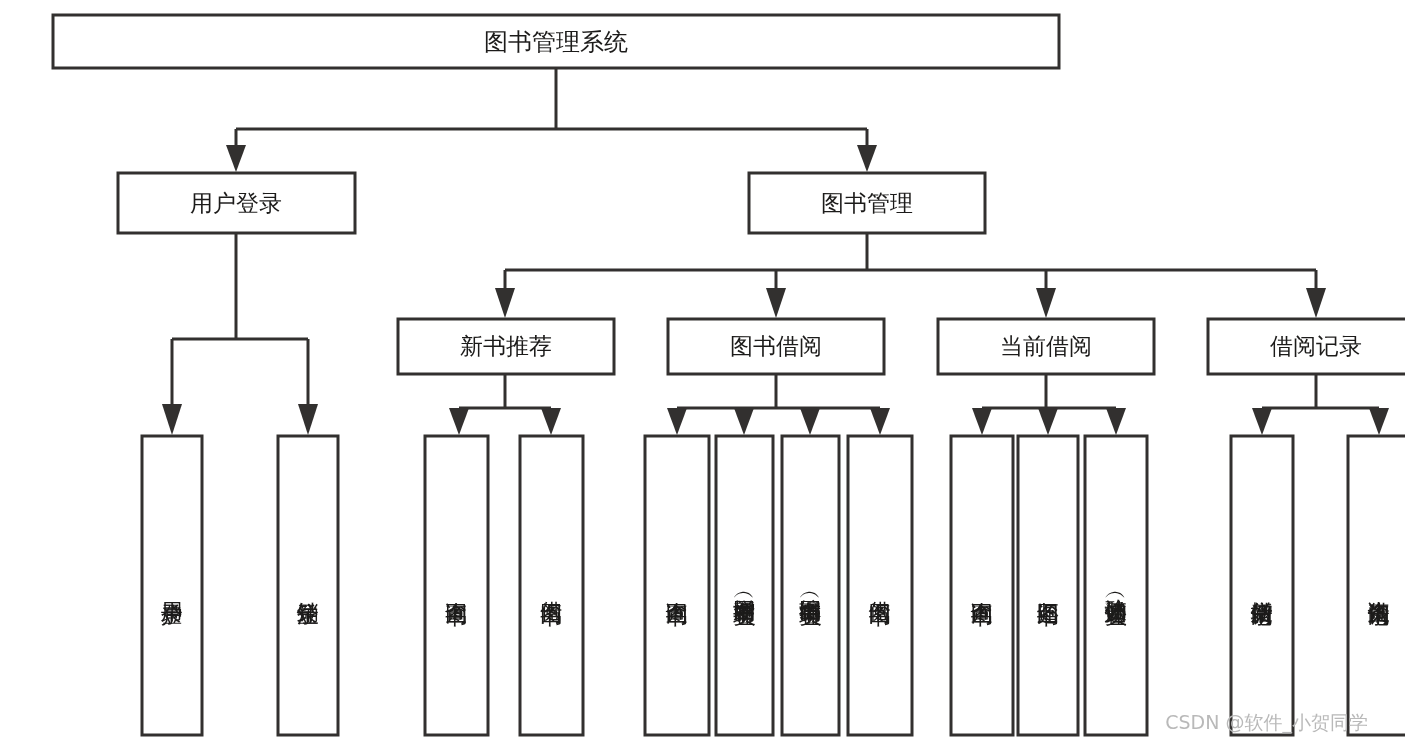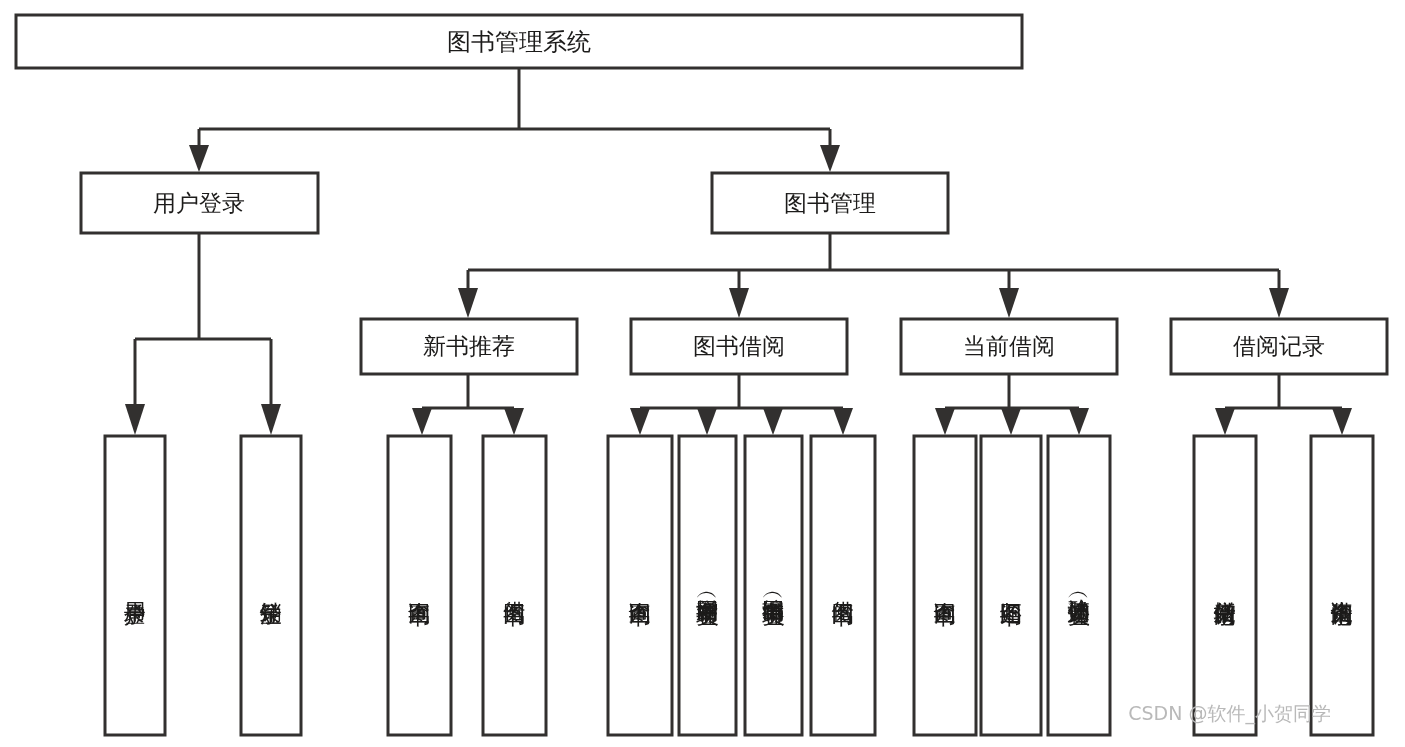--- a/index.html
+++ b/index.html
@@ -11,20 +11,21 @@
     width: 1405px;
     height: 747px;
     font-family: "DejaVu Sans", "Liberation Sans", sans-serif;
     overflow: hidden;
   }
   #stage {
     position: relative;
     width: 1339px;
     height: 747px;
     background: #ffffff;
+    margin-left: 37px;
   }
   svg.diagram {
     position: absolute;
     left: 0;
     top: 0;
     width: 1405px;
     height: 747px;
   }
   .nodebox {
     fill: #ffffff;
@@ -74,21 +75,21 @@
     align-items: center;
     justify-content: center;
     text-align: center;
     white-space: nowrap;
     pointer-events: none;
     user-select: none;
   }
   .watermark {
     position: absolute;
     right: 8px;
-    bottom: 20px;
+    bottom: 11px;
     font-family: "DejaVu Sans", "Liberation Sans", sans-serif;
     font-size: 19px;
     color: #b9b9b9;
     white-space: nowrap;
     user-select: none;
   }
 </style>
 </head>
 <body>
 

